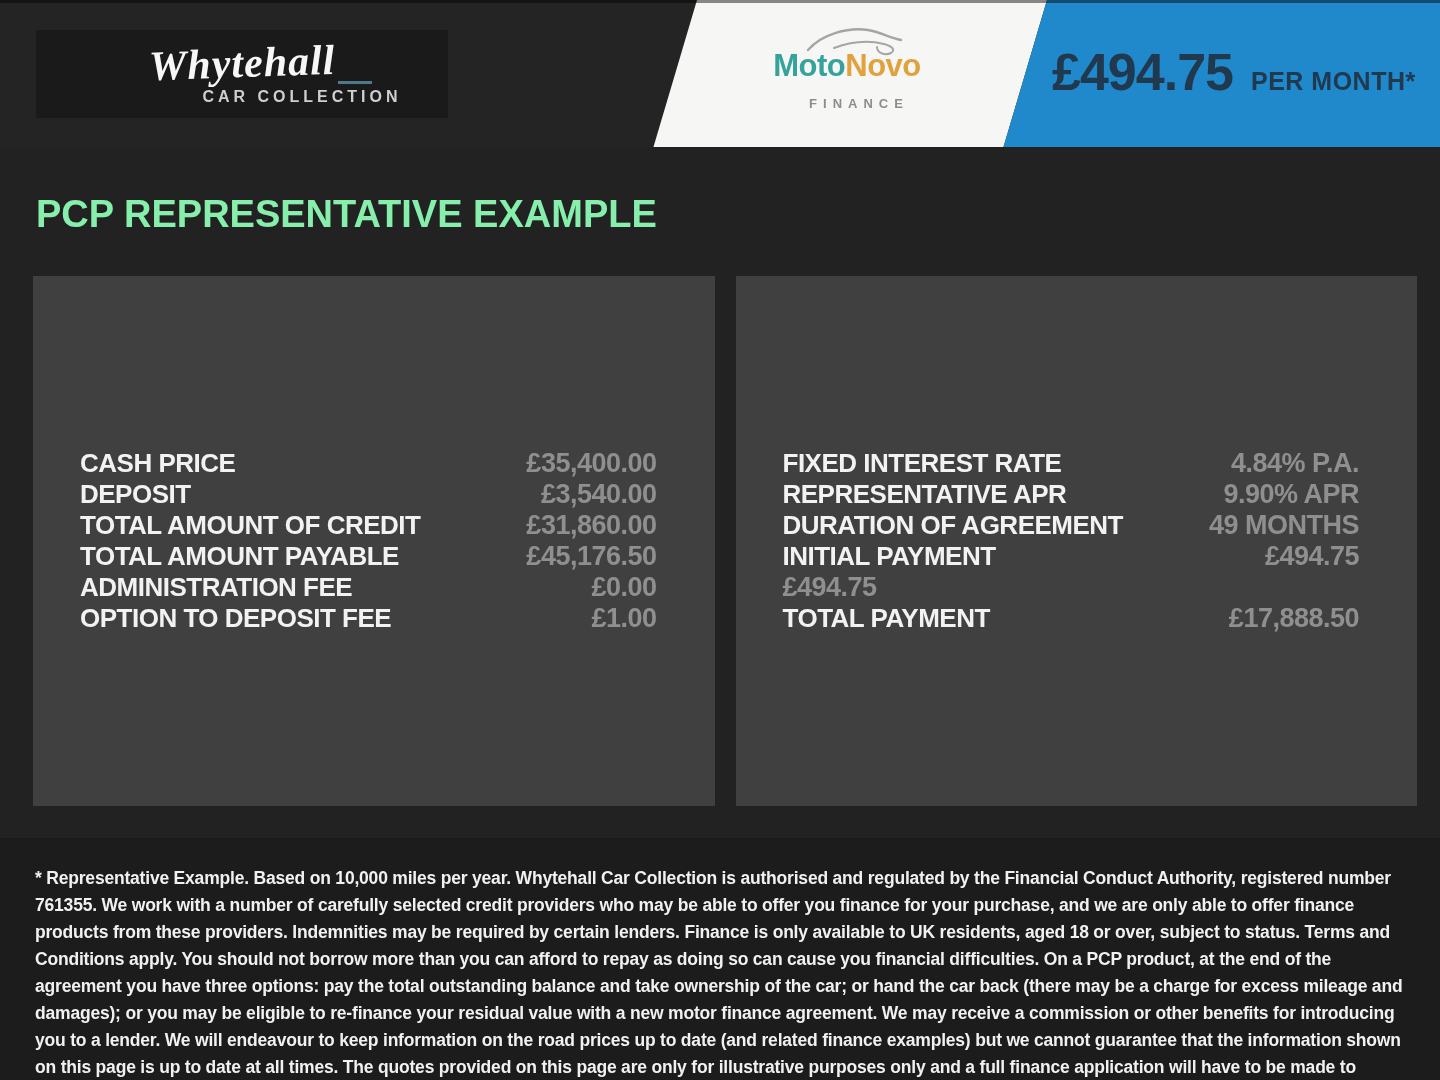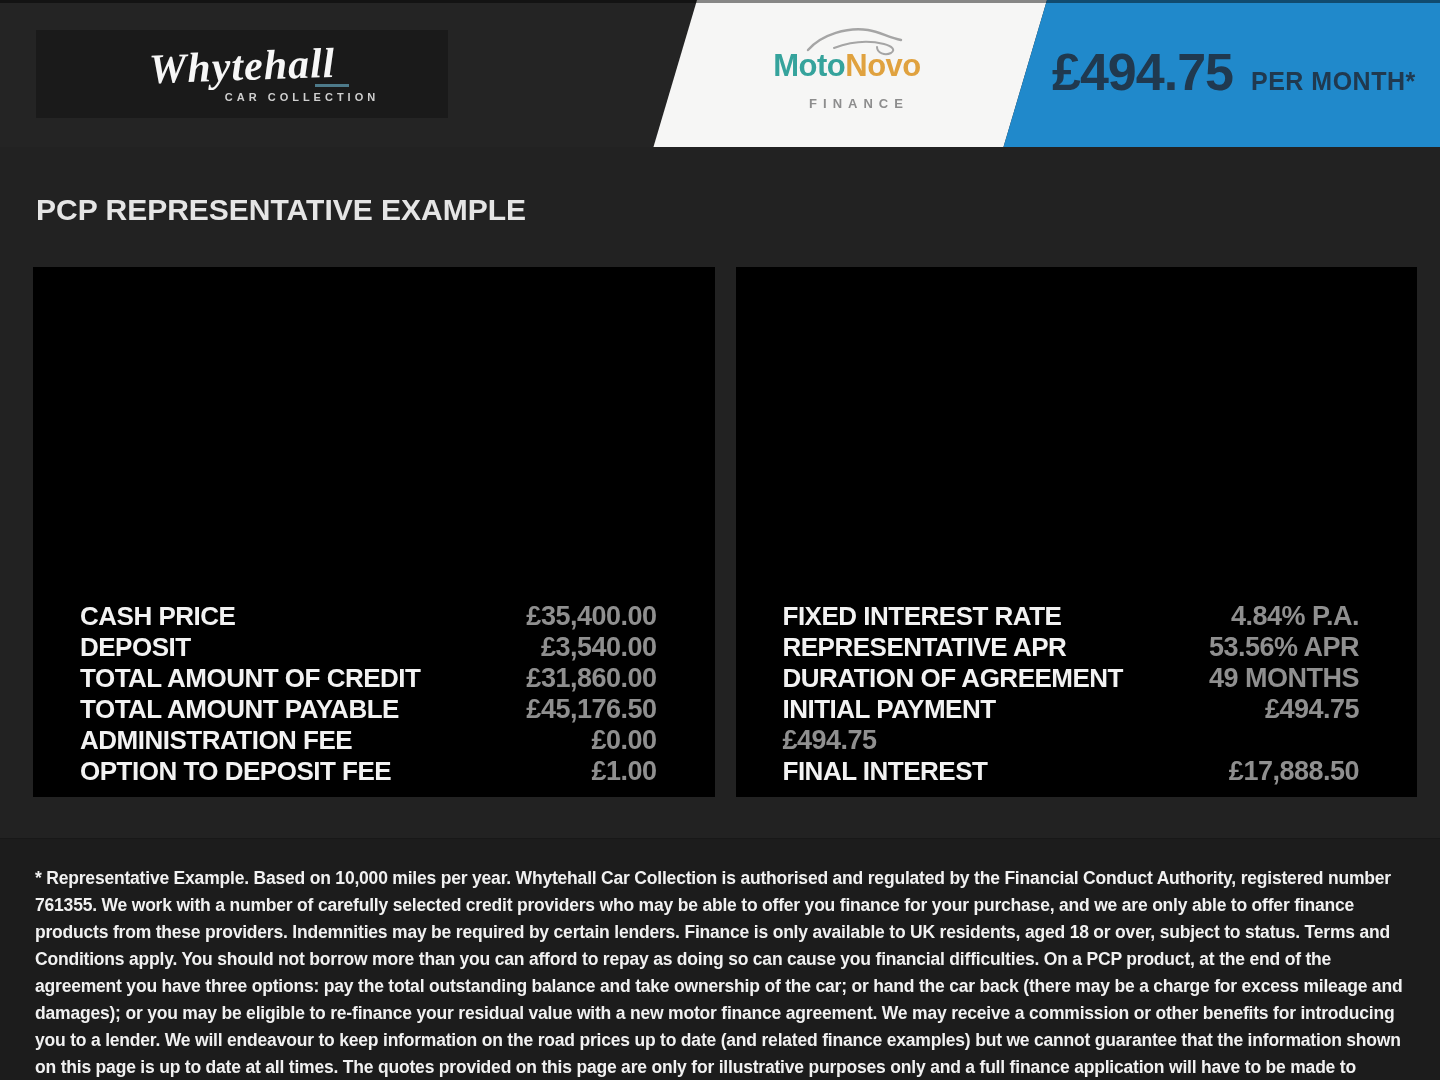--- a/index.html
+++ b/index.html
@@ -72,21 +72,21 @@
     margin-left: 120px;
     margin-top: -2px;
   }
   .dealer-dash {
     width: 34px; height: 3px;
     background: #4d7a8a;
     margin-bottom: 4px;
     margin-right: 30px;
   }
   .dealer-tagline {
-    font-size: 11px;
+    font-size: 16px;
     font-weight: bold;
     letter-spacing: 4px;
     color: #cfcfcf;
   }
 
   
   .finance-logo {
     position: absolute;
     left: 742px; top: 22px;
     width: 210px;
@@ -129,37 +129,37 @@
   .price-period {
     font-size: 25px;
     font-weight: bold;
     margin-left: 18px;
     letter-spacing: 0.5px;
   }
 
   
   .page-title {
     margin: 46px 0 0 36px;
-    font-size: 30px;
-    font-weight: bold;
-    color: #e5e5e5;
+    font-size: 38px;
+    font-weight: bold;
+    color: #86efac;
     letter-spacing: 0px;
   }
   .tables {
     display: flex;
     gap: 21px;
     margin: 40px 23px 0 33px;
   }
   .panel {
     flex: 1;
     height: 530px;
-    background: #000000;
+    background: #404040;
     display: flex;
     flex-direction: column;
-    justify-content: flex-end;
+    justify-content: center;
     padding: 10px 58px 10px 47px;
   }
   .frow {
     display: flex;
     justify-content: space-between;
     align-items: baseline;
   }
   .flabel {
     font-size: 26px;
     font-weight: bold;
@@ -254,35 +254,35 @@
     </div>
   </div>
 
   <div class="panel">
     <div class="frow">
       <span class="flabel">FIXED INTEREST RATE</span>
       <span class="fvalue">4.84% P.A.</span>
     </div>
     <div class="frow">
       <span class="flabel">REPRESENTATIVE APR</span>
-      <span class="fvalue">53.56% APR</span>
+      <span class="fvalue">9.90% APR</span>
     </div>
     <div class="frow">
       <span class="flabel">DURATION OF AGREEMENT</span>
       <span class="fvalue">49 MONTHS</span>
     </div>
     <div class="frow">
       <span class="flabel">INITIAL PAYMENT</span>
       <span class="fvalue">£494.75</span>
     </div>
     <div class="frow">
       <span class="fvalue">£494.75</span>
     </div>
     <div class="frow">
-      <span class="flabel">FINAL INTEREST</span>
+      <span class="flabel">TOTAL PAYMENT</span>
       <span class="fvalue">£17,888.50</span>
     </div>
   </div>
 </div>
 
 <div class="footer">
   <p class="disclaimer">* Representative Example. Based on 10,000 miles per year. Whytehall Car Collection is authorised and regulated by the Financial Conduct Authority, registered number 761355. We work with a number of carefully selected credit providers who may be able to offer you finance for your purchase, and we are only able to offer finance products from these providers. Indemnities may be required by certain lenders. Finance is only available to UK residents, aged 18 or over, subject to status. Terms and Conditions apply. You should not borrow more than you can afford to repay as doing so can cause you financial difficulties. On a PCP product, at the end of the agreement you have three options: pay the total outstanding balance and take ownership of the car; or hand the car back (there may be a charge for excess mileage and damages); or you may be eligible to re-finance your residual value with a new motor finance agreement. We may receive a commission or other benefits for introducing you to a lender. We will endeavour to keep information on the road prices up to date (and related finance examples) but we cannot guarantee that the information shown on this page is up to date at all times. The quotes provided on this page are only for illustrative purposes only and a full finance application will have to be made to determine the exact details (all applications are subject to an underwriting decision and are subject to status). Whytehall Car Collection acts as a credit broker and not a lender. Address: Holyport, Maidenhead, SL6 2NN</p>
 </div>
 
 </body></html>

